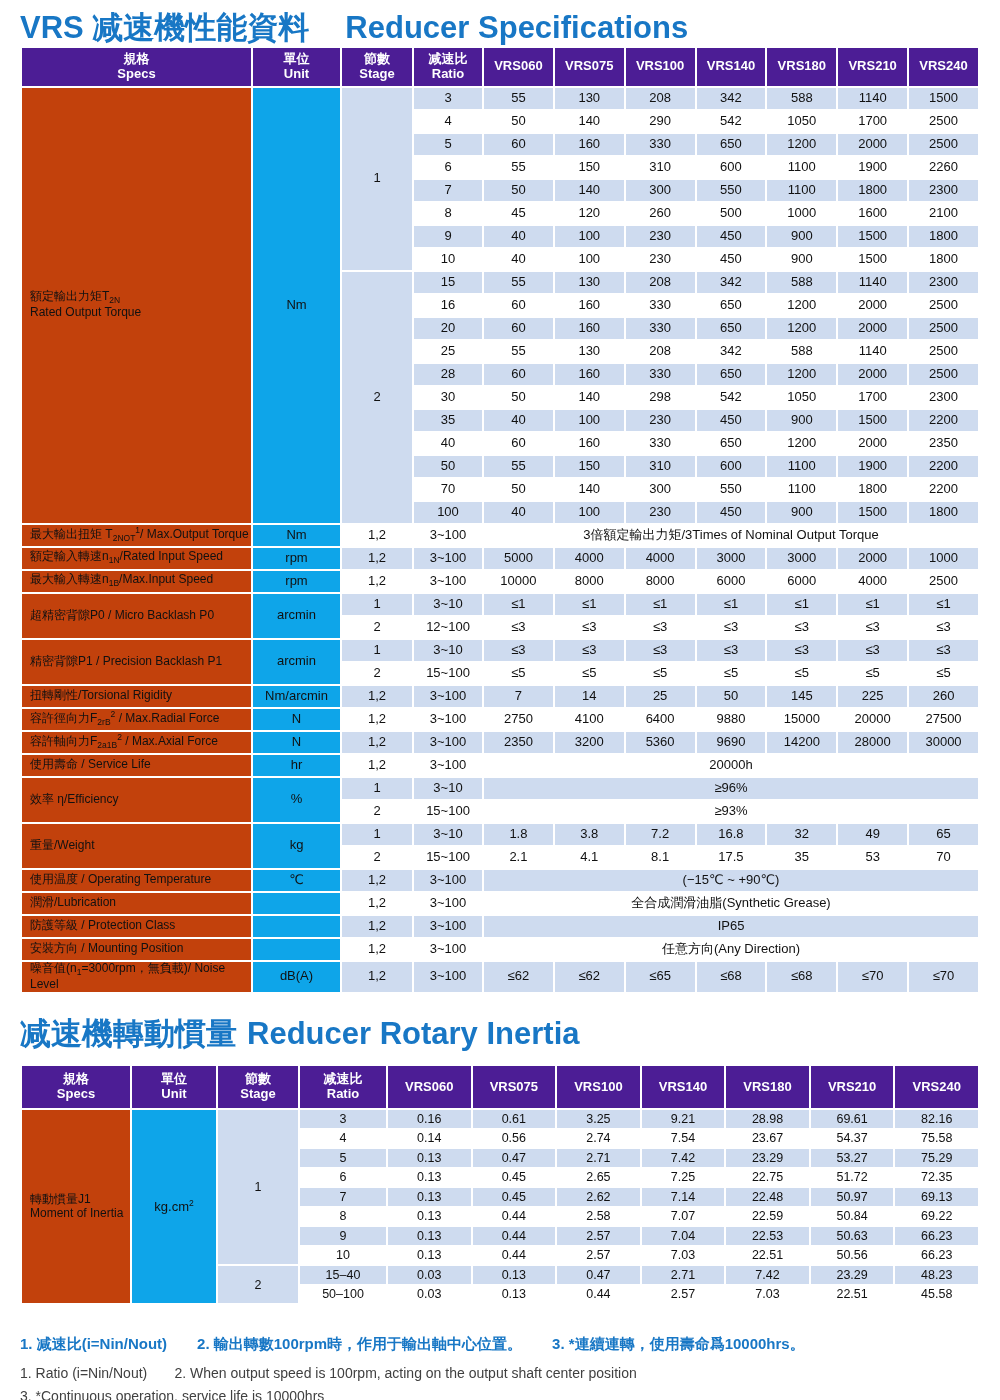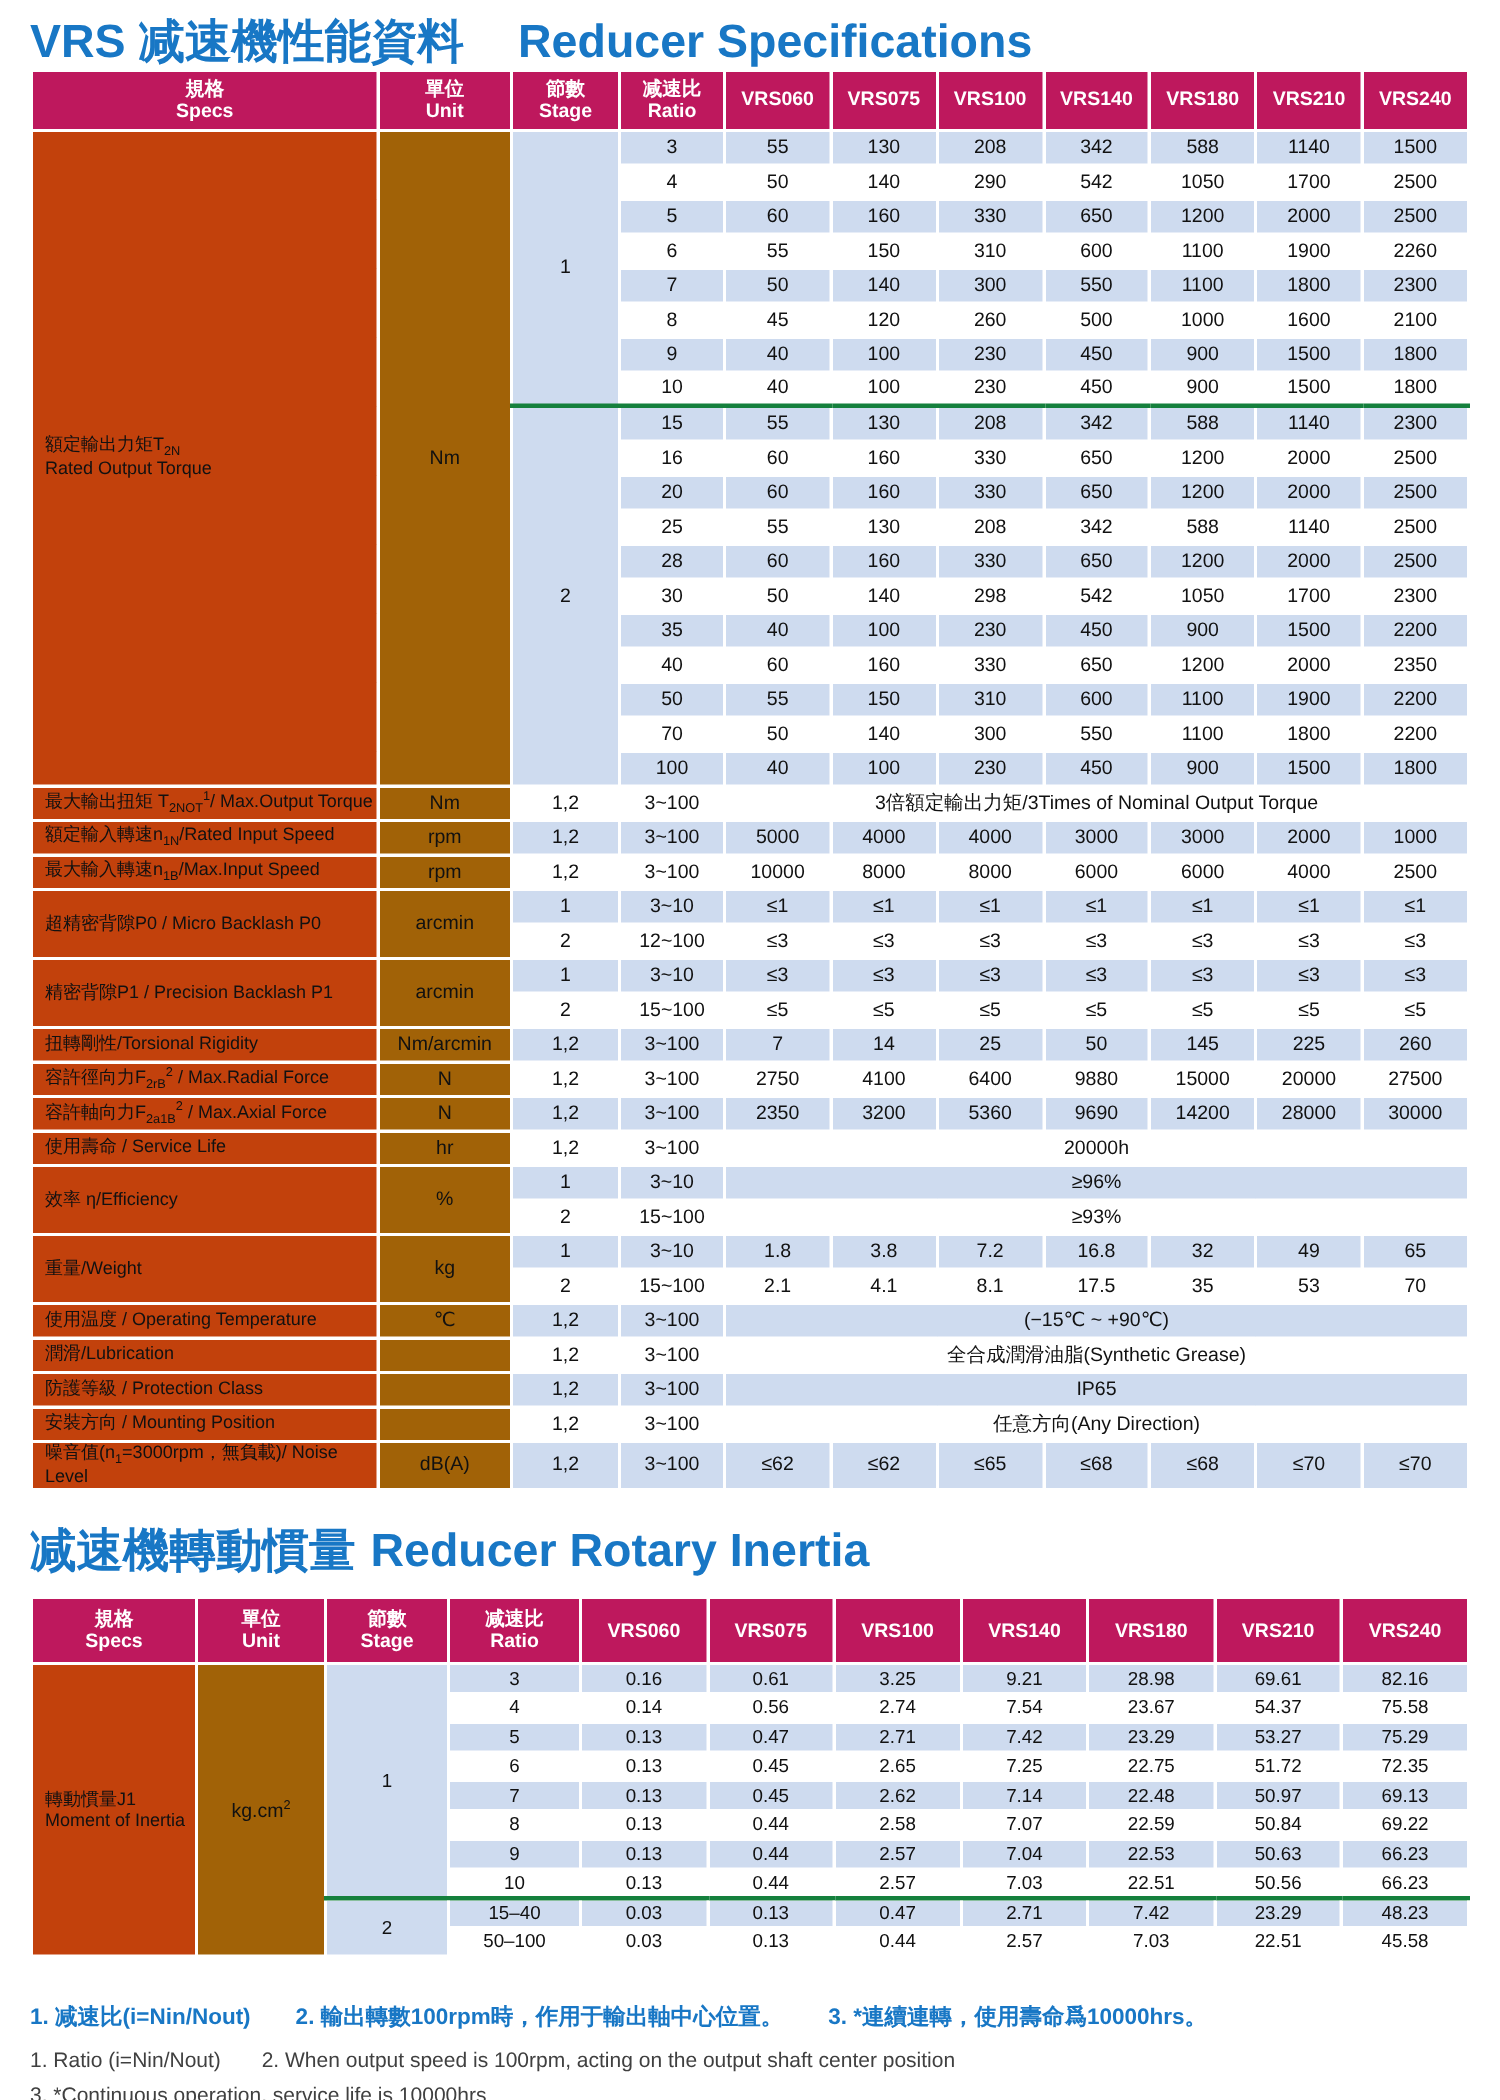--- a/index.html
+++ b/index.html
@@ -7,32 +7,32 @@
   .page{position:relative;width:1000px;height:1400px;background:#fff;overflow:hidden;border-radius:21px;}
 
   .title{margin:10px 0 0 20px;font-size:31px;font-weight:bold;color:#1877c5;line-height:1.15;white-space:nowrap;}
   .title .en{margin-left:36px;}
   .title2{margin:22px 0 13px 20px;font-size:31px;font-weight:bold;color:#1877c5;line-height:1.15;white-space:nowrap;}
   .title2 .en{margin-left:10px;}
 
   table{border-collapse:collapse;table-layout:fixed;margin-left:20px;}
   #t1,#t2{width:960px;}
   th,td{border:2px solid #fff;padding:0;text-align:center;vertical-align:middle;line-height:1.15;overflow:hidden;}
-  thead th{background:#be185d;color:#fff;font-size:13px;font-weight:bold;}
+  thead th{background:#4c1d95;color:#fff;font-size:13px;font-weight:bold;}
   #t1 thead tr{height:40px;}
   #t2 thead tr{height:44px;}
   #t1 tbody tr{height:23px;}
   #t2 tbody tr{height:19.5px;}
   #t1 tbody{font-size:13px;}
   #t2 tbody{font-size:12.5px;}
   td.s{background:#cedbef;}
   td.w{background:#ffffff;}
   td.label{background:#c2410c;text-align:left;padding-left:8px;font-size:12px;}
-  td.unit{background:#a16207;font-size:13px;}
-  td.dv{border-top:3px solid #15803d;}
+  td.unit{background:#0ea5e9;font-size:13px;}
+  td.dv{border-top:1px solid #15803d;}
   sub{font-size:8.5px;}
   sup{font-size:8.5px;}
 
   .fn{white-space:pre-wrap;}
   .fn-zh{margin:30px 0 0 20px;color:#1877c5;font-size:15px;font-weight:bold;}
   .fn-en{margin:9px 0 0 20px;color:#404040;font-size:14px;line-height:1.45;}
 </style>
 </head>
 <body>
 

